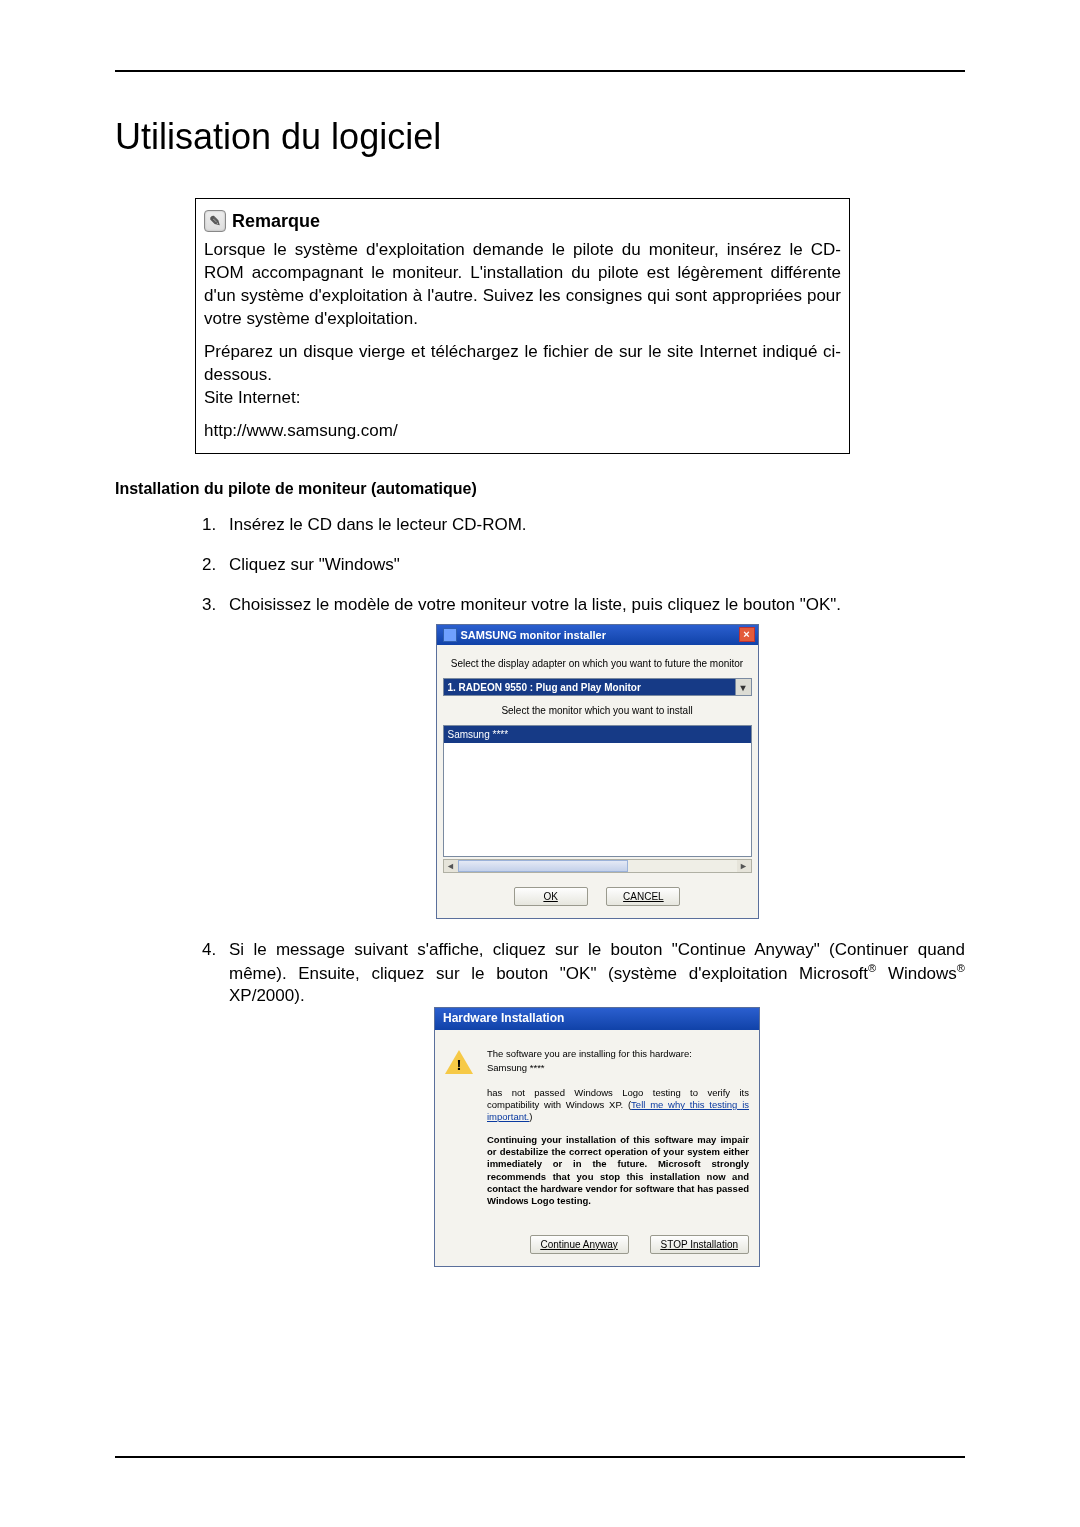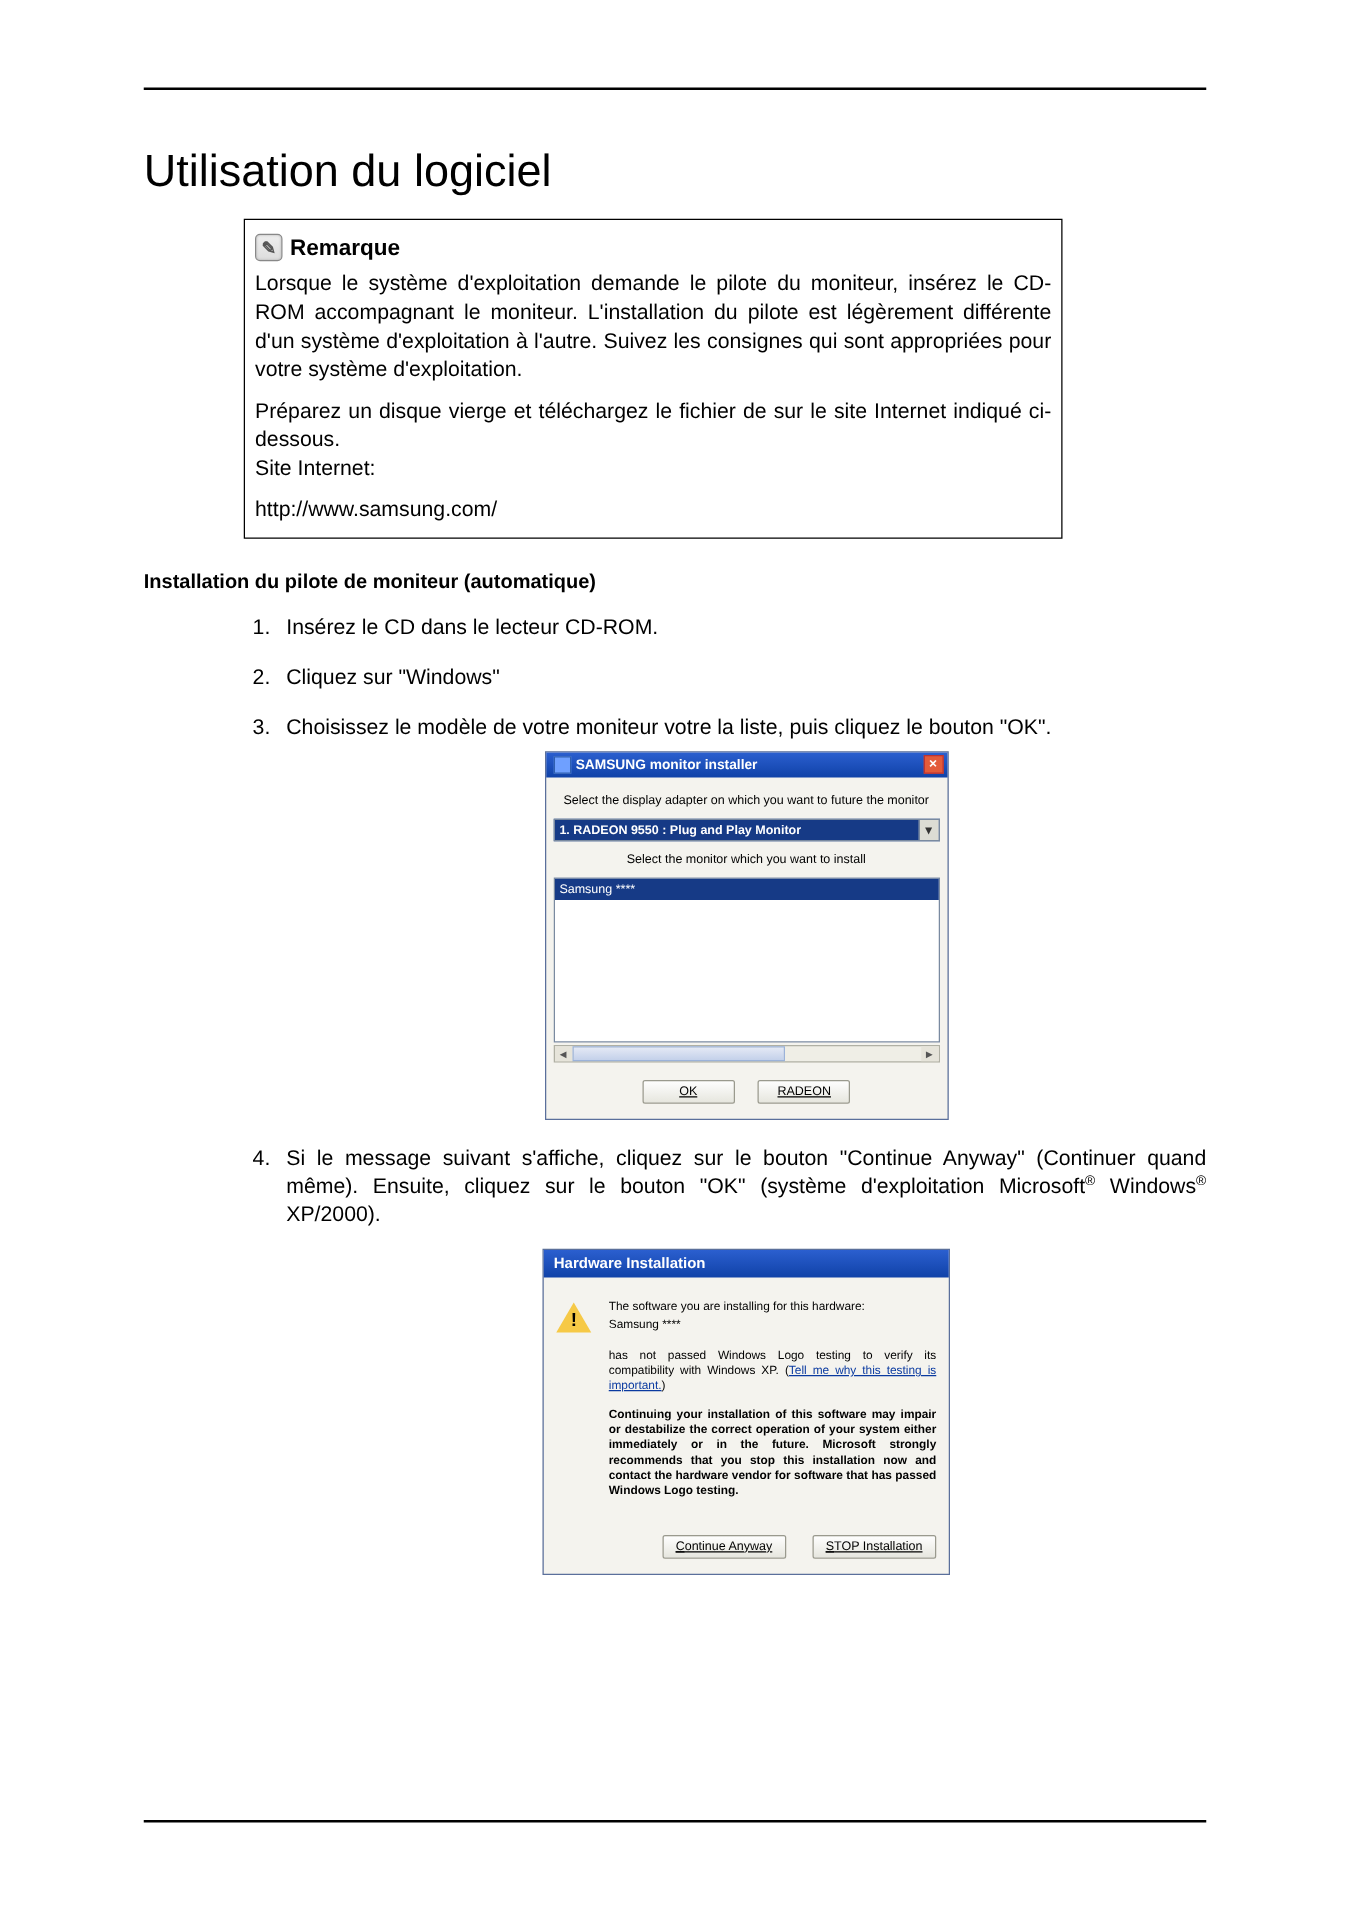--- a/index.html
+++ b/index.html
@@ -13,21 +13,21 @@
     position: relative;
   }
   .top-rule, .bot-rule {
     border-top: 2px solid #000;
     position: absolute;
     left: 115px; right: 115px;
   }
   .top-rule { top: 70px; }
   .bot-rule { top: 1456px; }
   .content { margin-top: 46px; }
-  h1 { font-size: 36px; font-weight: 400; margin-bottom: 17px; }
+  h1 { font-size: 36px; font-weight: 400; margin-bottom: 40px; }
   h2 { font-size: 19px; font-weight: 700; margin-bottom: 18px; }
   h3.sub { font-size: 16px; font-weight: 700; margin: 26px 0 16px 0; }
   .note-box {
     border: 1px solid #000;
     padding: 10px 8px;
     margin-left: 80px;
     margin-bottom: 8px;
     width: 655px;
     font-size: 17px;
     line-height: 1.35;
@@ -127,21 +127,21 @@
     font-size: 10px;
     background: linear-gradient(#fefefe,#e6e6de);
     border: 1px solid #9a9a8e;
     border-radius: 2px;
     cursor: pointer; color:#000;text-decoration:underline;
   }
   .xpbtn + .xpbtn { margin-left: 16px; }
 
   
   .dlg2 {
-    width: 326px; margin: 16px auto 0 auto;
+    width: 326px; margin: 0 auto 0 auto;
     border: 1px solid #5a6f9b;
     font-family: Tahoma, Arial, sans-serif;
     background: #f4f3ee;
   }
   .dlg2 .titlebar {
     background: linear-gradient(#2b5fcf,#1042a8);
     color: #fff; font-size: 12px; font-weight: 700;
     padding: 3px 8px;
   }
   .dlg2 .body {
@@ -221,21 +221,21 @@
             <div class="selitem">Samsung ****</div>
           </div>
           <div class="hscroll">
             <div class="arrow">◄</div>
             <div class="thumb"></div>
             <div class="track"></div>
             <div class="arrow">►</div>
           </div>
           <div class="btnrow">
             <span class="xpbtn">OK</span>
-            <span class="xpbtn">RADEON</span>
+            <span class="xpbtn">CANCEL</span>
           </div>
         </div>
       </div>
     </li>
 
     <li class="just">
       <span>Si le message suivant s'affiche, cliquez sur le bouton "Continue Anyway" (Continuer quand même). Ensuite, cliquez sur le bouton "OK" (système d'exploitation Microsoft</span><sup>®</sup>
       <span> Windows</span><sup>®</sup>
       <span> XP/2000).</span>
 

